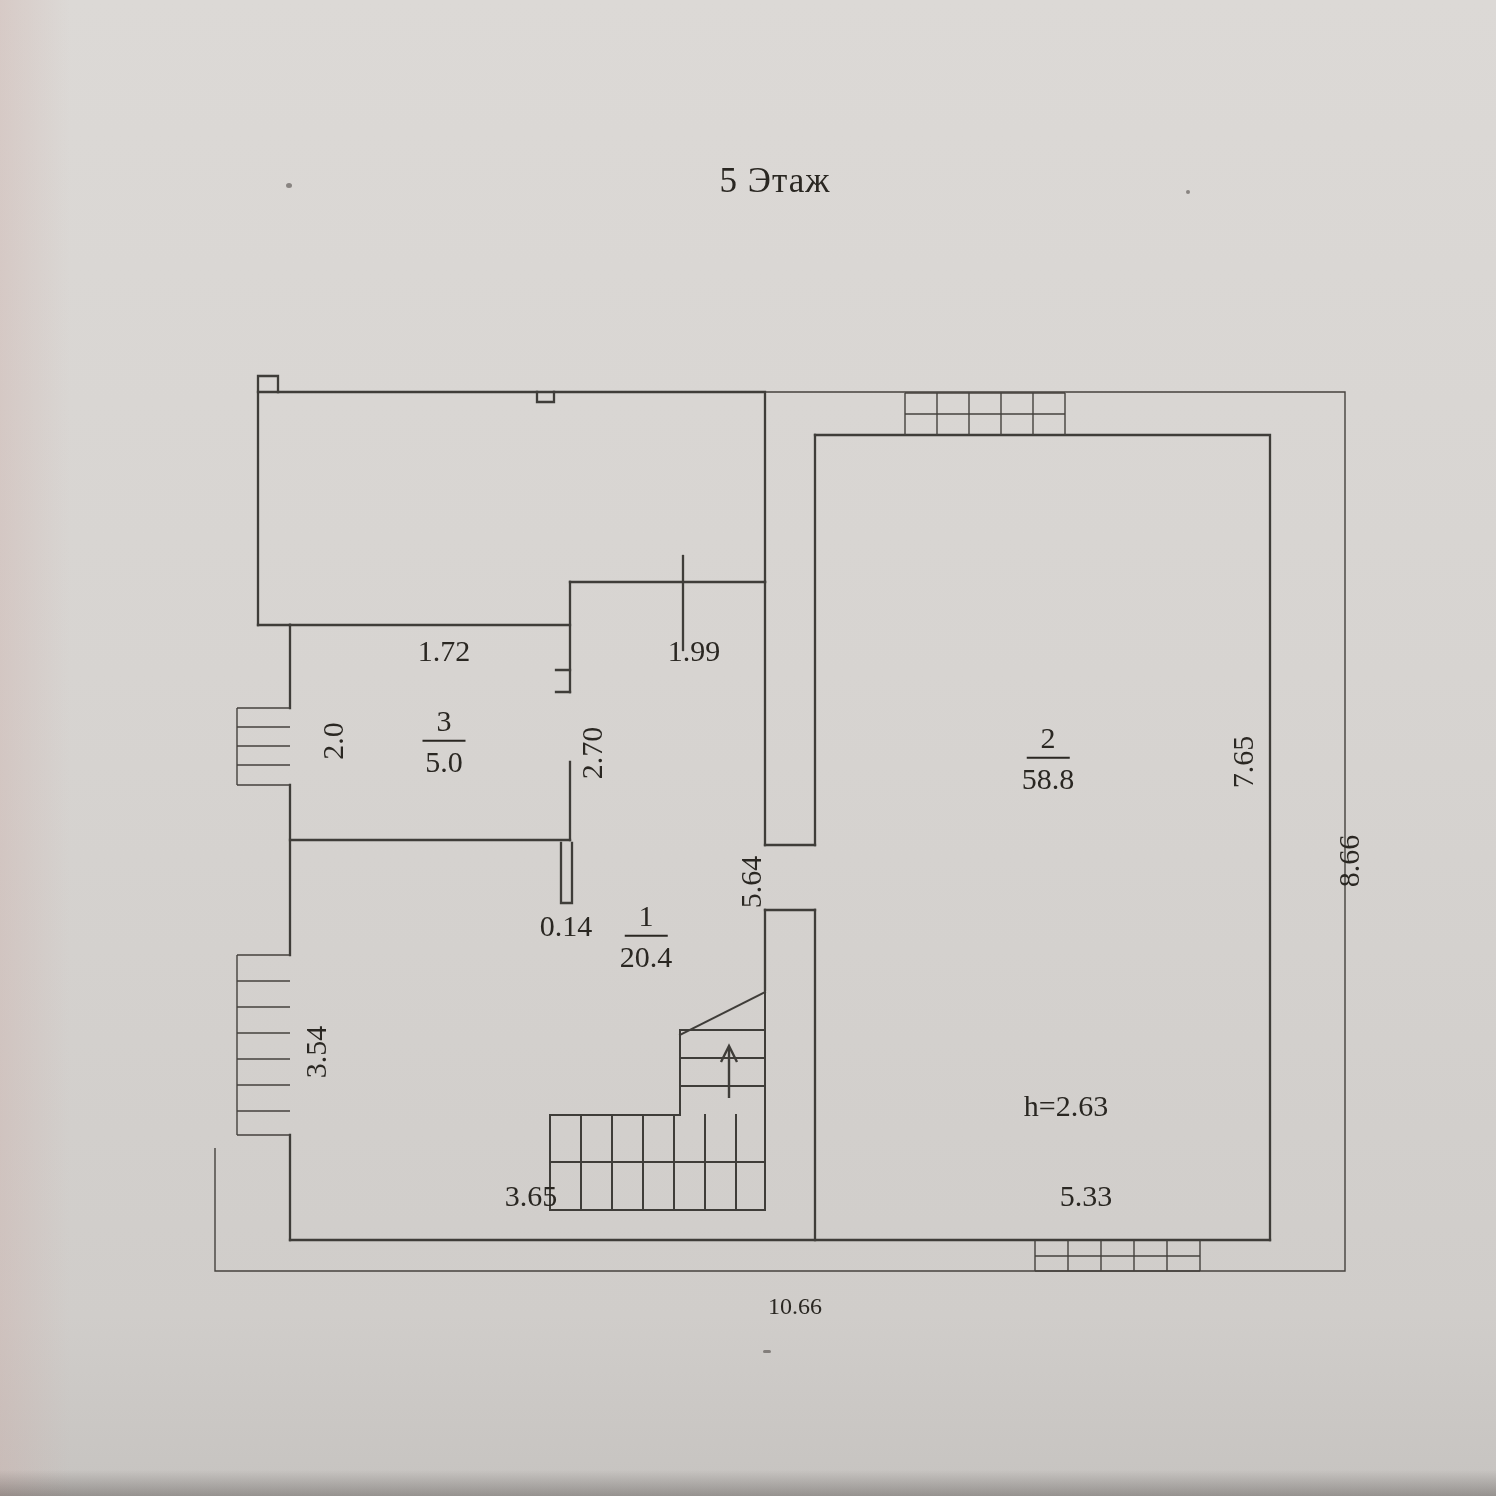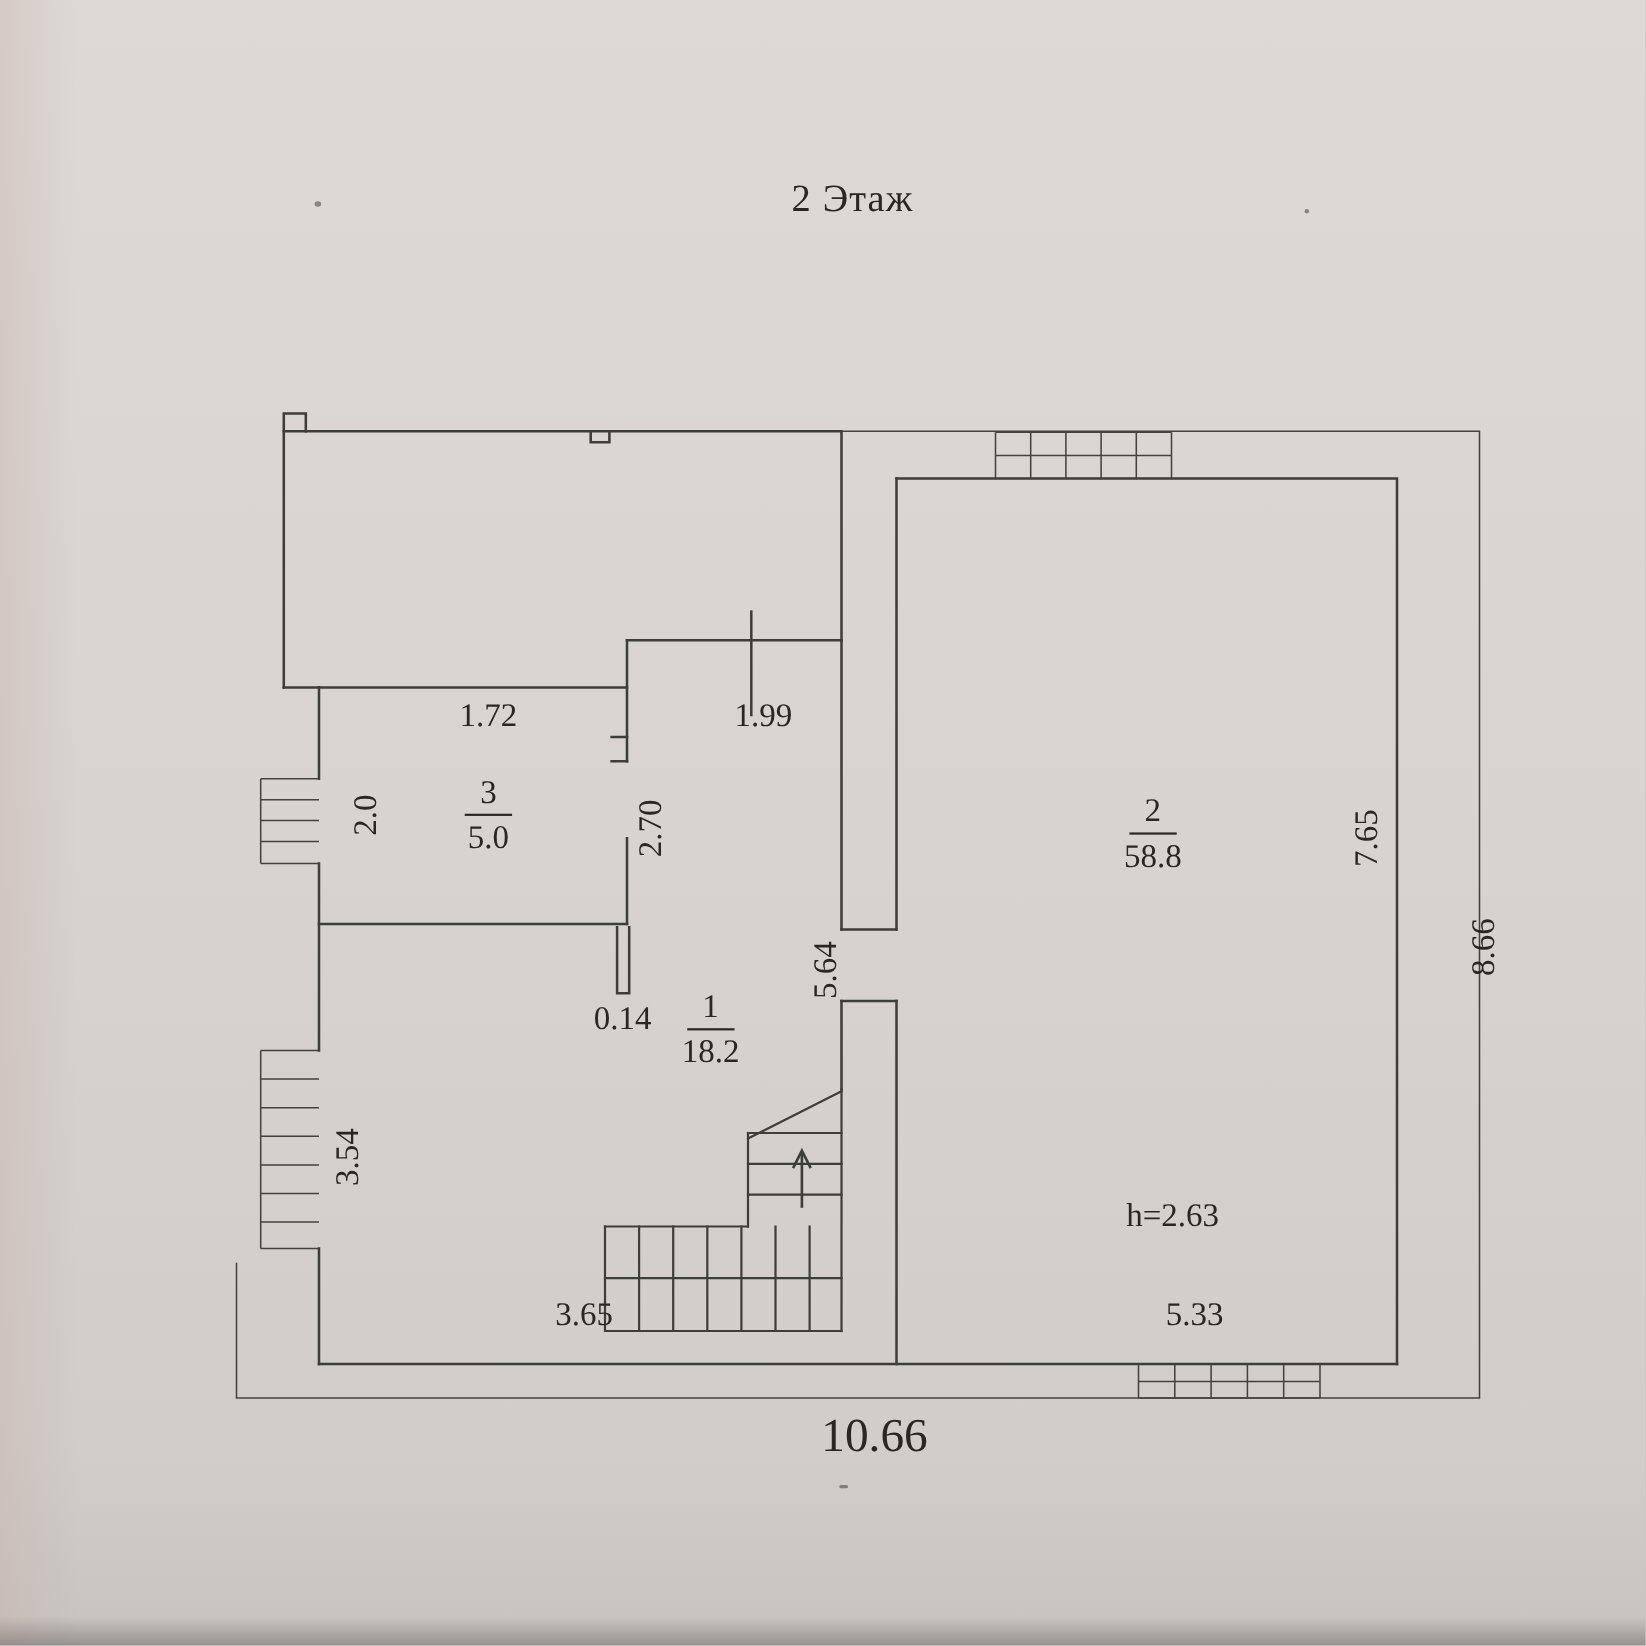--- a/index.html
+++ b/index.html
@@ -33,21 +33,21 @@
     white-space: nowrap;
   }
   .lbl {
     position: absolute;
     transform: translate(-50%, -50%);
     font-size: 30px;
     white-space: nowrap;
     line-height: 1;
   }
   .lbl.rot { transform: translate(-50%, -50%) rotate(-90deg); }
-  .lbl.big { font-size: 43px; }
+  .lbl.big { font-size: 24px; }
   .room-lbl {
     position: absolute;
     transform: translate(-50%, -50%);
     text-align: center;
   }
   .room-lbl .num {
     display: inline-block;
     font-size: 30px;
     line-height: 1.05;
     padding: 0 14px 3px 14px;
@@ -126,29 +126,29 @@
 
       <path d="M237,955 L290,955 M237,1135 L290,1135 M237,955 L237,1135"></path>
       <path d="M237,981 L290,981 M237,1007 L290,1007 M237,1033 L290,1033 M237,1059 L290,1059 M237,1085 L290,1085 M237,1111 L290,1111"></path>
 
       <path d="M1035,1240 L1035,1271 M1200,1240 L1200,1271 M1035,1271 L1200,1271"></path>
       <path d="M1035,1256 L1200,1256"></path>
       <path d="M1068,1240 L1068,1271 M1101,1240 L1101,1271 M1134,1240 L1134,1271 M1167,1240 L1167,1271"></path>
     </g>
   </svg>
 
-  <div class="title" style="left:775px; top:181px;">2 Этаж</div>
+  <div class="title" style="left:775px; top:181px;">5 Этаж</div>
 
   <div class="room-lbl" style="left:444px; top:741px;">
     <span class="num">3</span>
     <span class="area">5.0</span>
   </div>
   <div class="room-lbl" style="left:646px; top:936px;">
     <span class="num">1</span>
-    <span class="area">18.2</span>
+    <span class="area">20.4</span>
   </div>
   <div class="room-lbl" style="left:1048px; top:758px;">
     <span class="num">2</span>
     <span class="area">58.8</span>
   </div>
 
   <div class="lbl" style="left:444px;  top:651px;">1.72</div>
   <div class="lbl rot" style="left:333px;  top:741px;">2.0</div>
   <div class="lbl rot" style="left:592px;  top:753px;">2.70</div>
   <div class="lbl" style="left:694px;  top:651px;">1.99</div>

